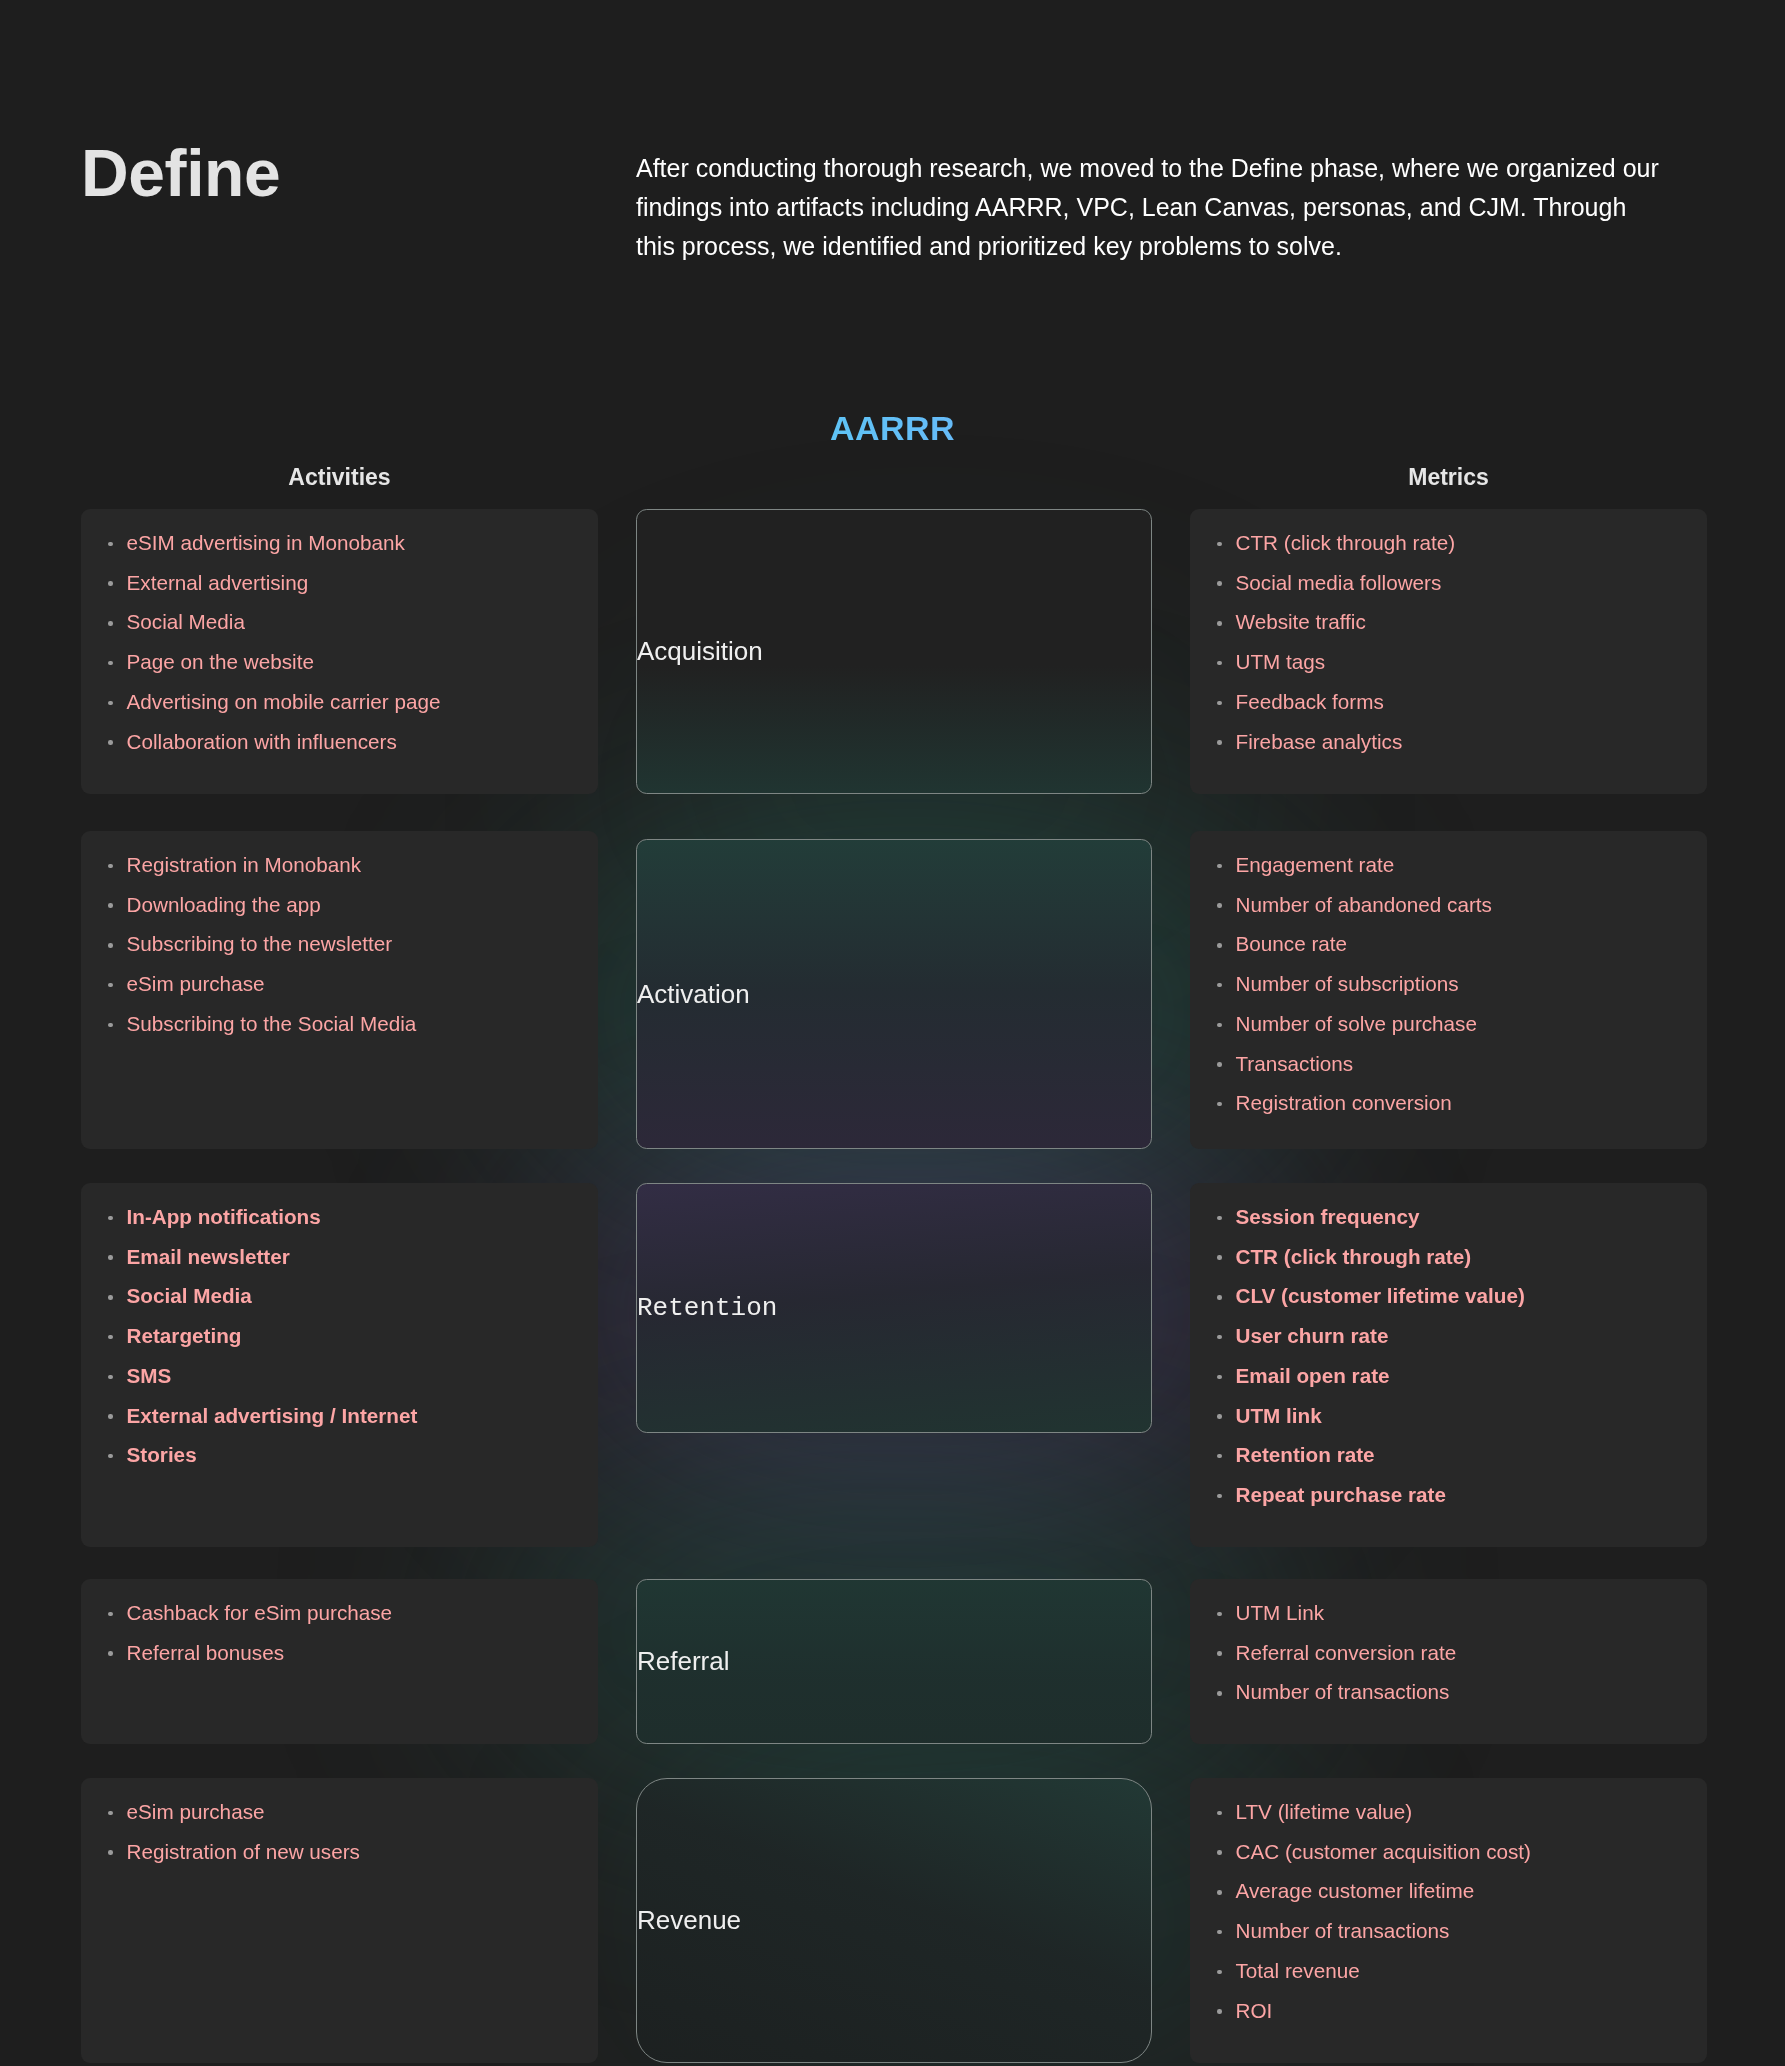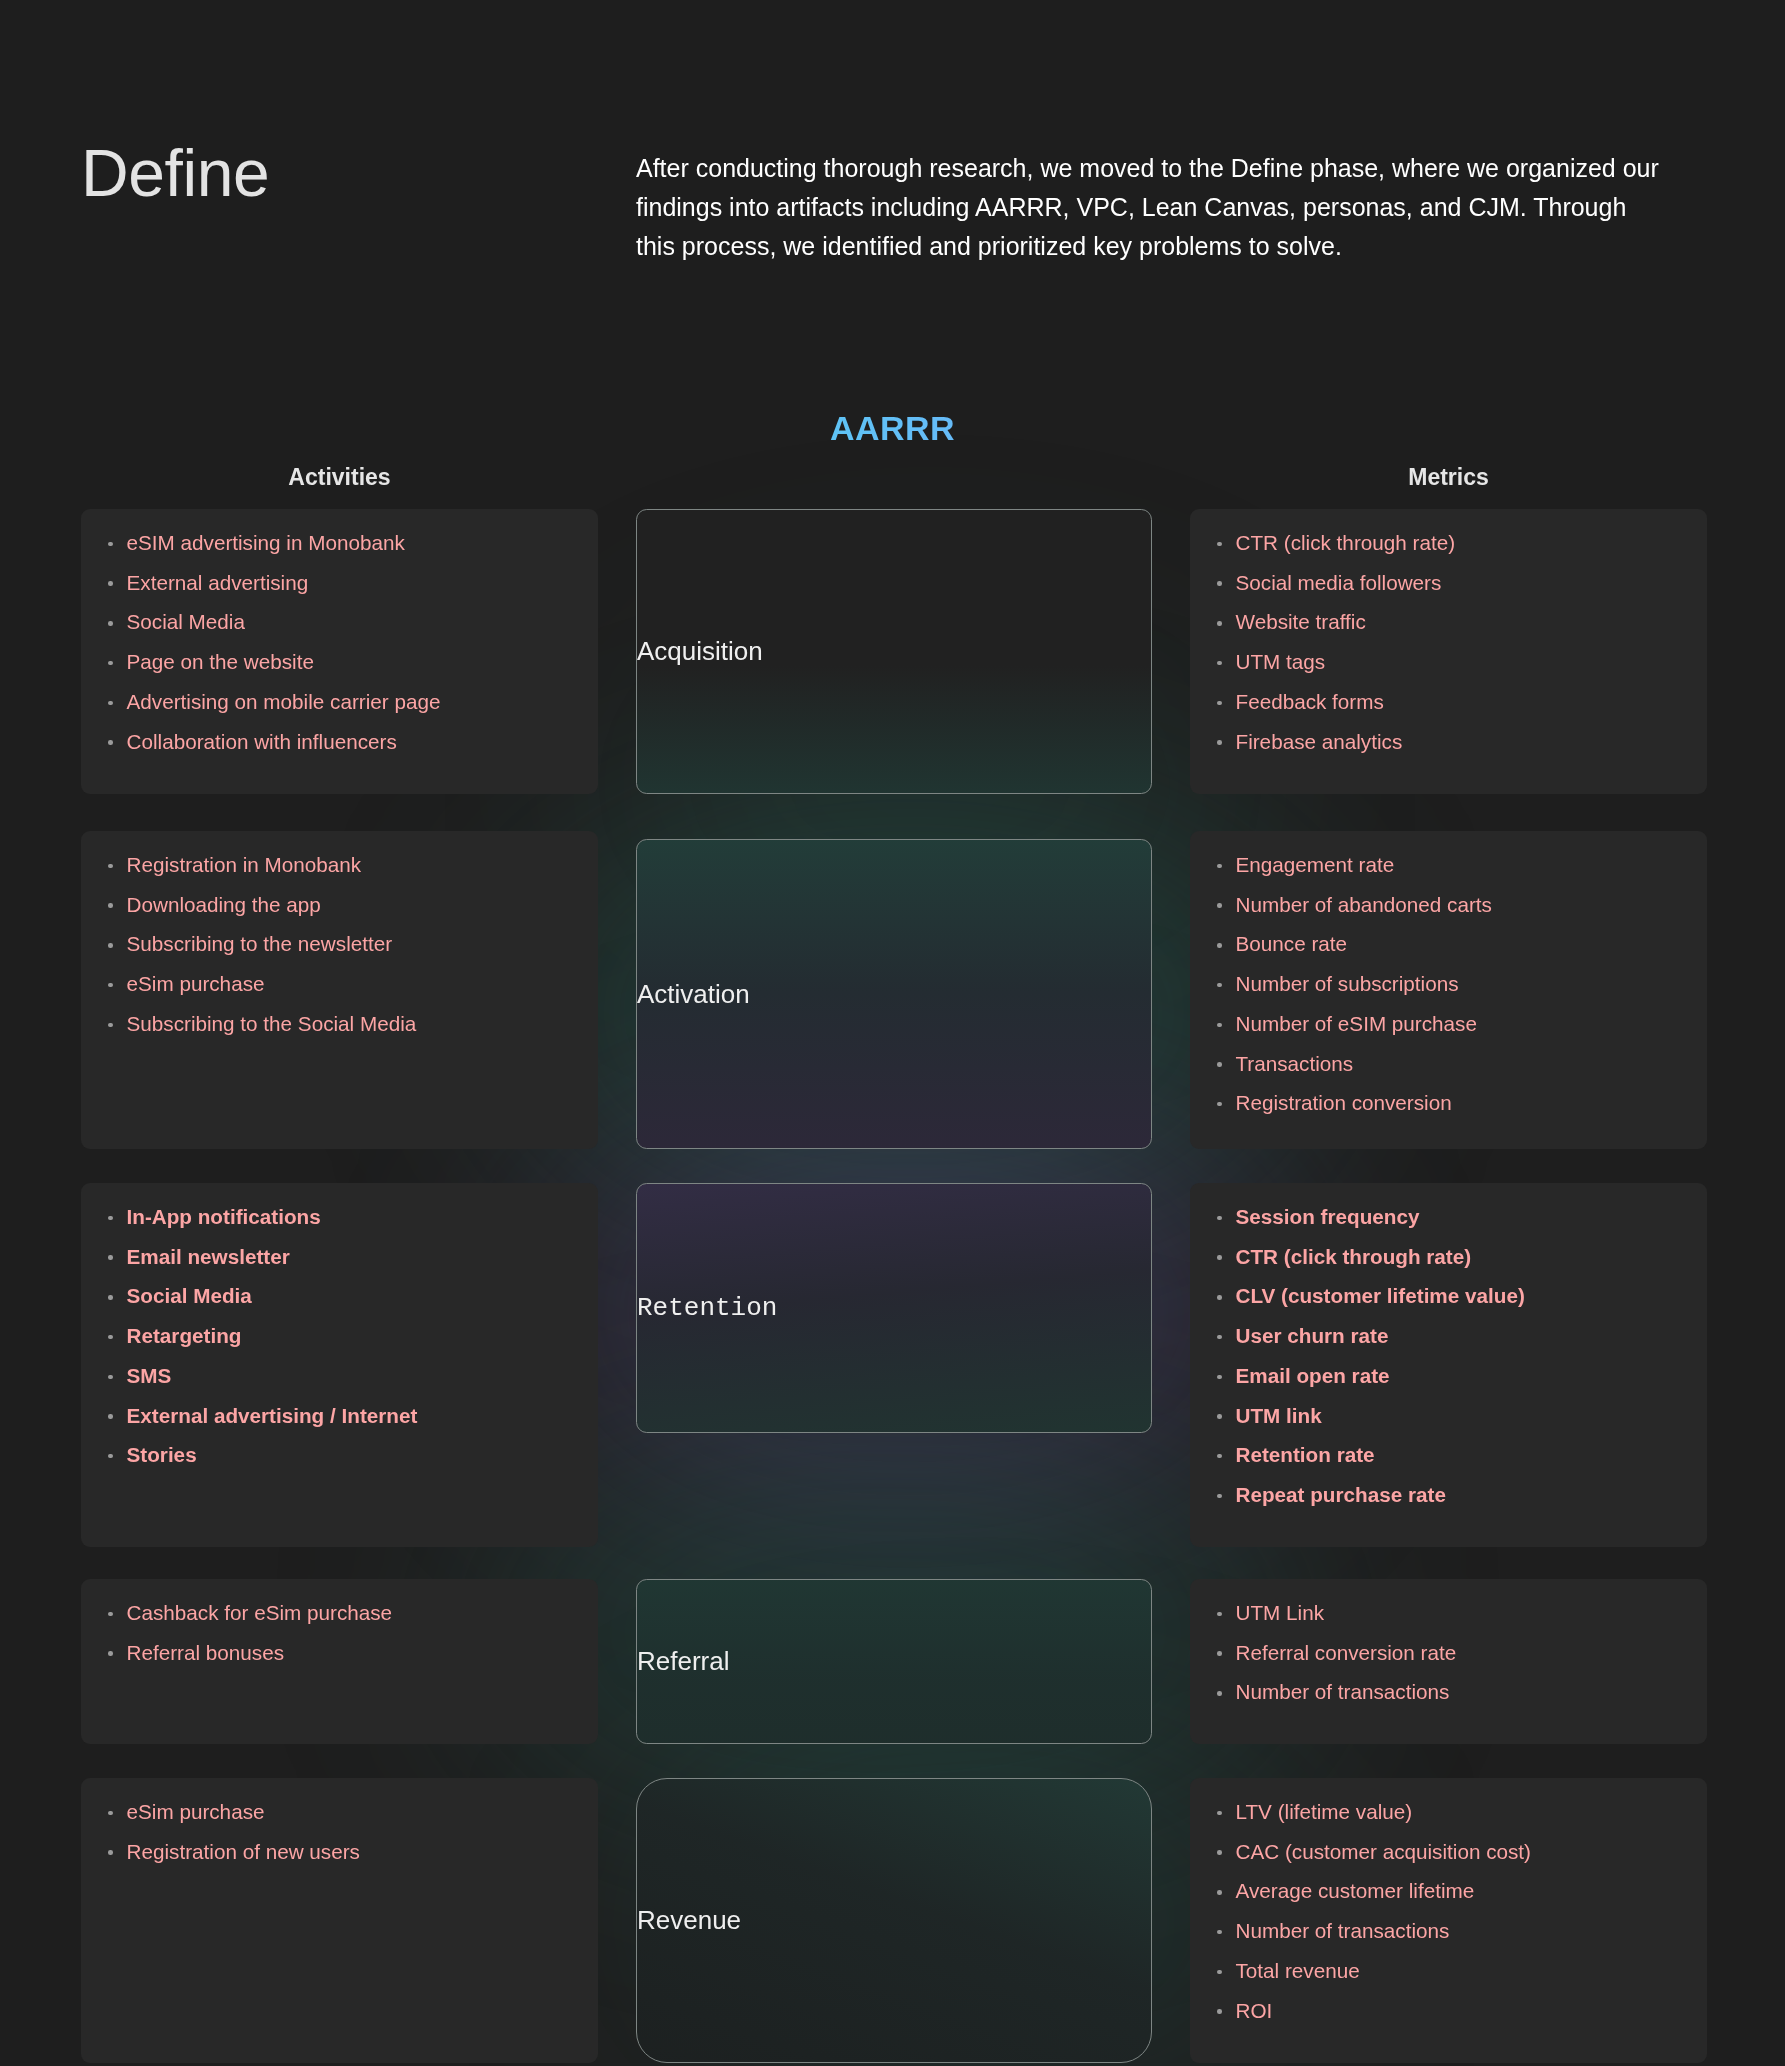--- a/index.html
+++ b/index.html
@@ -42,21 +42,21 @@
     position: absolute;
     left: 0; top: 0;
     width: 1785px;
   }
   .page-title {
     position: absolute;
     left: 81px;
     top: 140px;
     font-size: 66px;
     line-height: 1.0;
-    font-weight: 400;
+    font-weight: 700;
     color: #e3e3e3;
     letter-spacing: -0.4px;
   }
   .intro {
     position: absolute;
     left: 636px;
     top: 149px;
     width: 1029px;
     font-size: 25px;
     line-height: 1.56;
@@ -264,21 +264,21 @@
       </div>
       <div class="center-card cc-activation">
         <span class="label">Activation</span>
       </div>
       <div class="side-card right">
         <ul class="bullets">
           <li>Engagement rate</li>
           <li>Number of abandoned carts</li>
           <li>Bounce rate</li>
           <li>Number of subscriptions</li>
-          <li>Number of eSIM purchase</li>
+          <li>Number of solve purchase</li>
           <li>Transactions</li>
           <li>Registration conversion</li>
         </ul>
       </div>
     </div>
 
     <div class="row" id="row-2">
       <div class="side-card left">
         <ul class="bullets">
           <li>In-App notifications</li>

